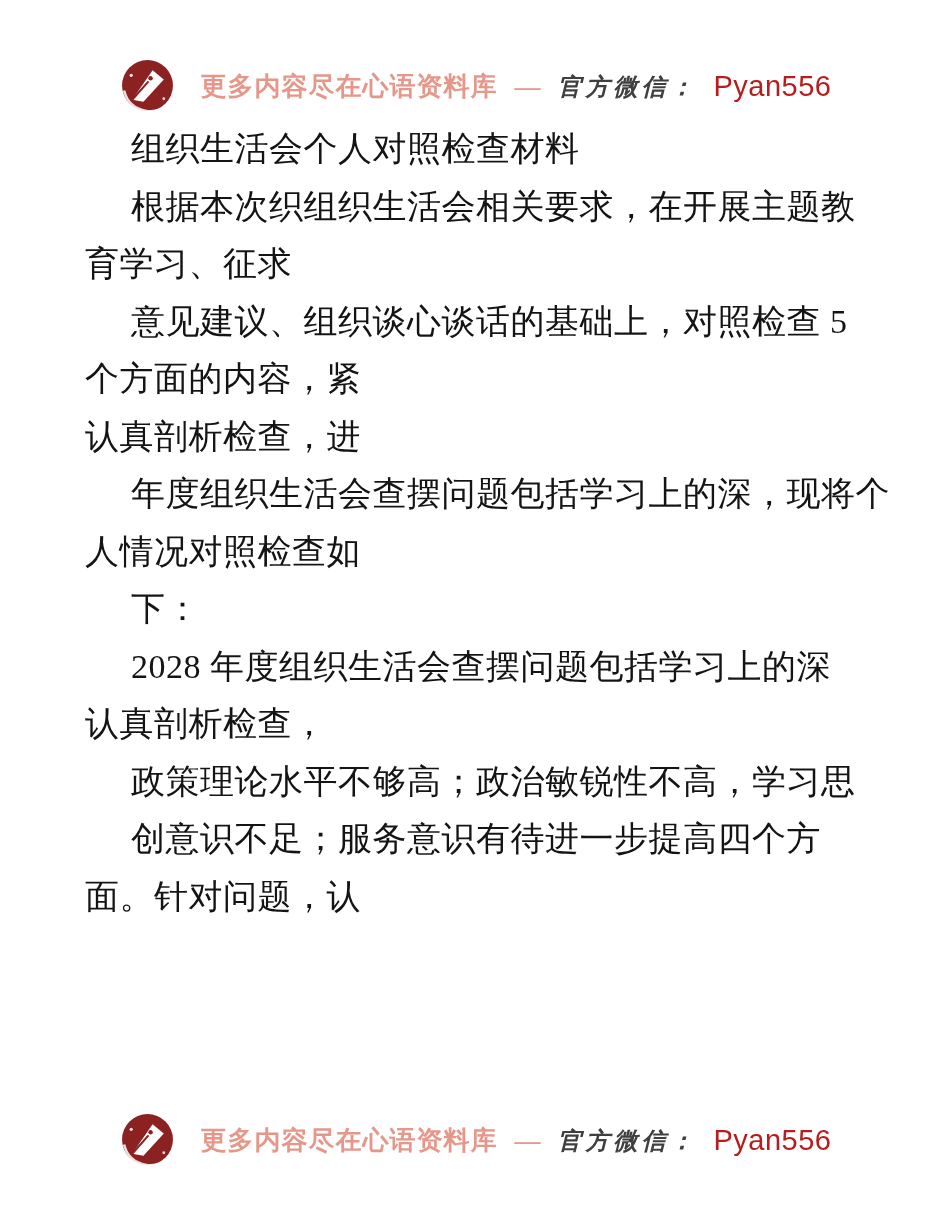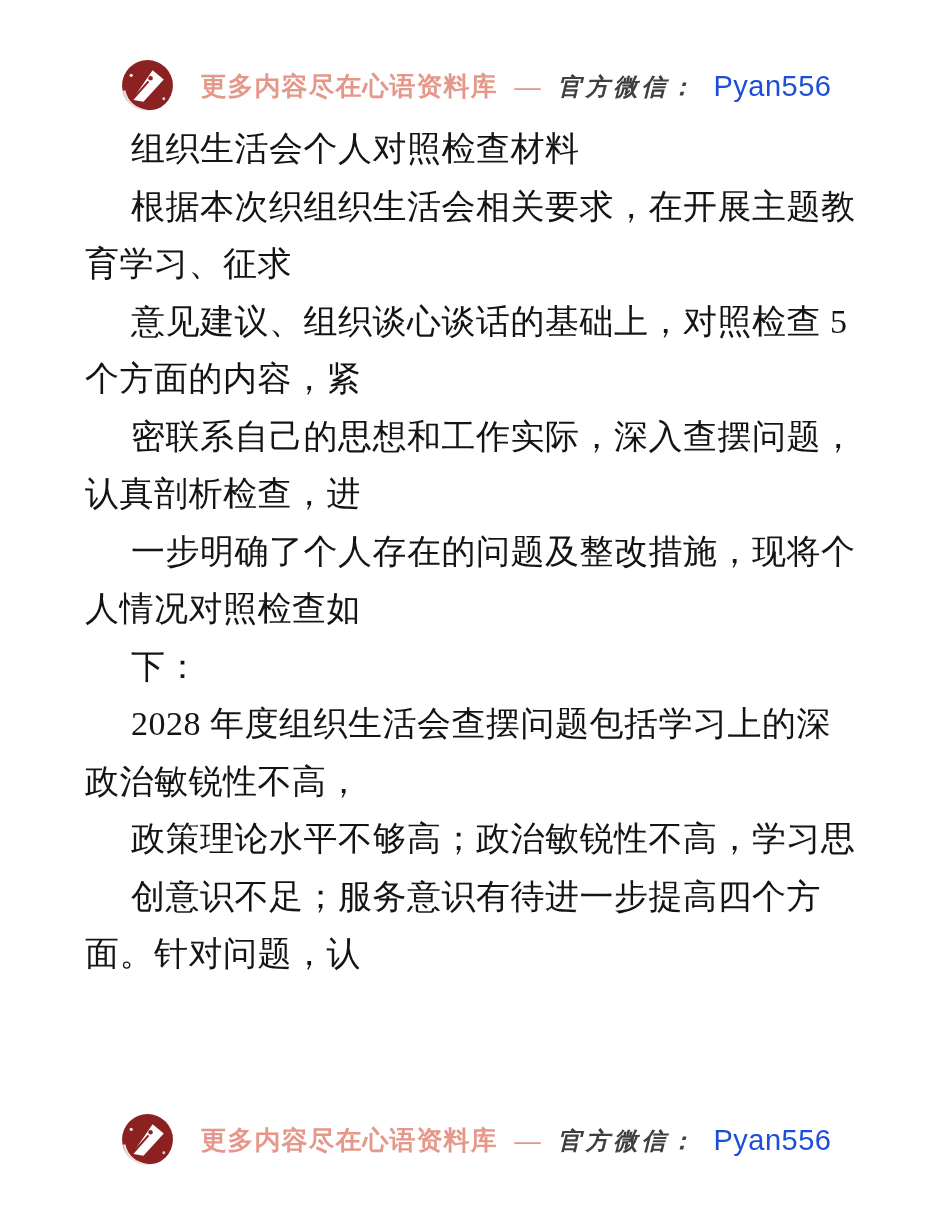--- a/index.html
+++ b/index.html
@@ -41,21 +41,21 @@
     margin: 0 1px;
   }
   .wm-label {
     color: #3f3f3f;
     font-size: 24px;
     font-weight: 700;
     font-style: italic;
     letter-spacing: 4px;
   }
   .wm-id {
-    color: #1d4ed8;
+    color: #b91c1c;
     font-family: "Liberation Sans", "DejaVu Sans", sans-serif;
     font-size: 29px;
     letter-spacing: 0.5px;
   }
 
   
   .content {
     position: absolute;
     top: 120px;
     left: 85px;
@@ -94,27 +94,26 @@
     <span class="wm-label">官方微信：</span>
     <span class="wm-id">Pyan556</span>
   </div>
 
   <div class="content">
     <div class="line indent">组织生活会个人对照检查材料</div>
     <div class="line indent">根据本次织组织生活会相关要求，在开展主题教</div>
     <div class="line">育学习、征求</div>
     <div class="line indent">意见建议、组织谈心谈话的基础上，对照检查 5</div>
     <div class="line">个方面的内容，紧</div>
-    <div class="line indent">密联系自己的思想和工作实际，深入查摆问题，</div>
     <div class="line">认真剖析检查，进</div>
-    <div class="line indent">一步明确了个人存在的问题及整改措施，现将个</div>
+    <div class="line indent">年度组织生活会查摆问题包括学习上的深，现将个</div>
     <div class="line">人情况对照检查如</div>
     <div class="line indent">下：</div>
     <div class="line indent">2028 年度组织生活会查摆问题包括学习上的深</div>
-    <div class="line">政治敏锐性不高，</div>
+    <div class="line">认真剖析检查，</div>
     <div class="line indent">政策理论水平不够高；政治敏锐性不高，学习思</div>
     <div class="line indent">创意识不足；服务意识有待进一步提高四个方</div>
     <div class="line">面。针对问题，认</div>
   </div>
 
   <div class="watermark bottom">
     <span class="wm-logo">
       <svg viewBox="0 0 56 56" xmlns="http://www.w3.org/2000/svg">
         <circle cx="28" cy="27" r="25" fill="#8c2121"></circle>
         <path d="M5 32 Q9 49 27 52 Q40 54 50 44" stroke="#ffffff" stroke-width="2.5" fill="none" opacity="0.85"></path>

